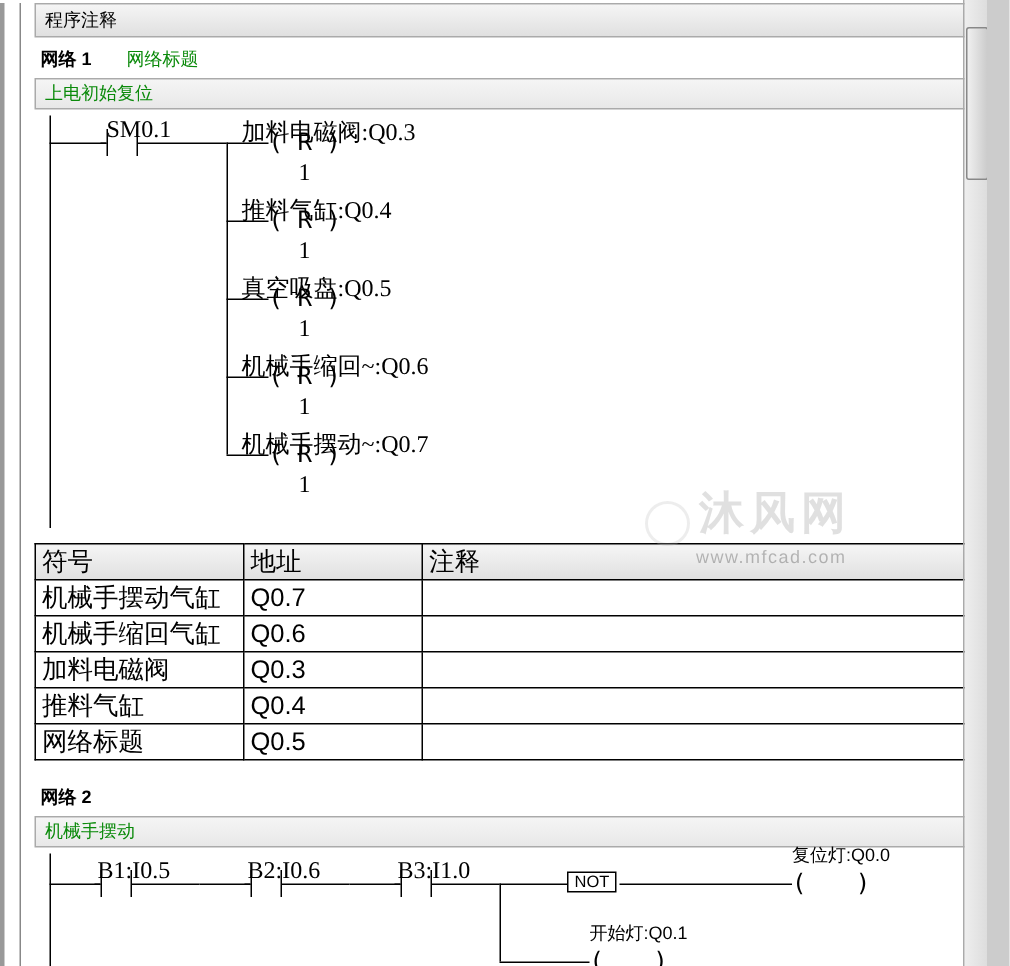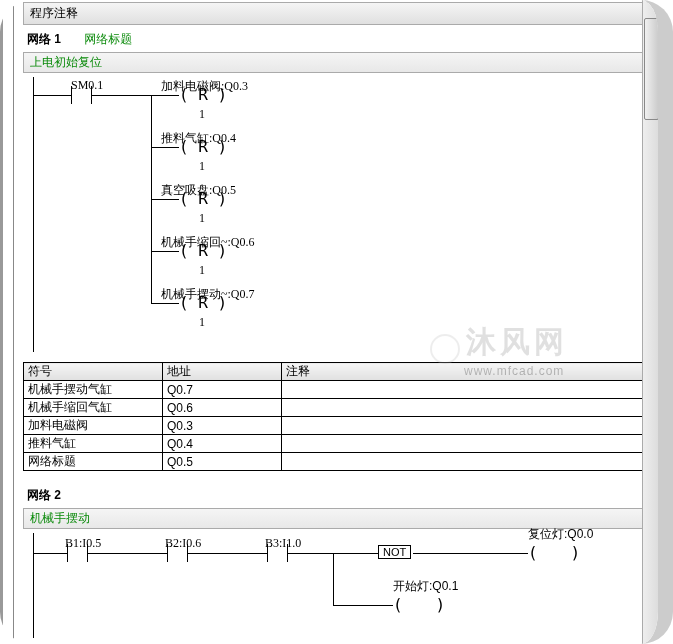--- a/index.html
+++ b/index.html
@@ -9,21 +9,20 @@
     background: #fff;
     color: #000;
   }
   .viewport {
     width: 673px;
     height: 644px;
     position: relative;
     overflow: hidden;
     border-right: 15px solid #ccc;
     box-sizing: border-box;
-    border-radius: 32px;
   }
   .scrollbar-v {
     position: absolute;
     top: 0; right: 0;
     width: 15px; height: 100%;
     background: linear-gradient(to right, #eee, #ddd);
     border-left: 1px solid #aaa;
   }
   .scrollbar-v .thumb {
     position: absolute;
@@ -69,40 +68,40 @@
   .ladder {
     position: relative;
     height: 275px;
     margin-left: 10px;
   }
   .lad-left-rail {
     position: absolute;
     left: 0; top: 0; bottom: 0;
     width: 1px; background: #000;
   }
-  .lad-label { font-family: "SimSun"; font-size: 12px; white-space: nowrap; }
+  .lad-label { font-family: "SimSun"; font-size: 16px; white-space: nowrap; }
   .watermark {
     position: absolute;
     right: 90px; top: 245px;
     opacity: 0.25;
     pointer-events: none;
     text-align: left;
   }
   .watermark .wm1 { font-size: 30px; font-weight: bold; color: #888; font-family: "SimHei"; letter-spacing: 4px;}
   .watermark .wm2 { font-size: 12px; color: #000000; letter-spacing: 1px;}
   .wm-logo {
     display:inline-block; width:26px; height:26px; border:2px solid #bbb; border-radius:50%;
     vertical-align:middle; margin-right:6px; position:relative;
   }
   
   .symtable {
     border-collapse: collapse;
     width: 99%;
     margin-top: 10px;
-    font-size: 12px;
+    font-size: 17px;
     padding-left: 47px;
   }
   .symtable th, .symtable td {
     border: 1px solid #000;
     padding: 0 4px;
     text-align: left;
     height: 15px;
   }
   .symtable th {
     background: linear-gradient(#f5f5f5, #e0e0e0);

